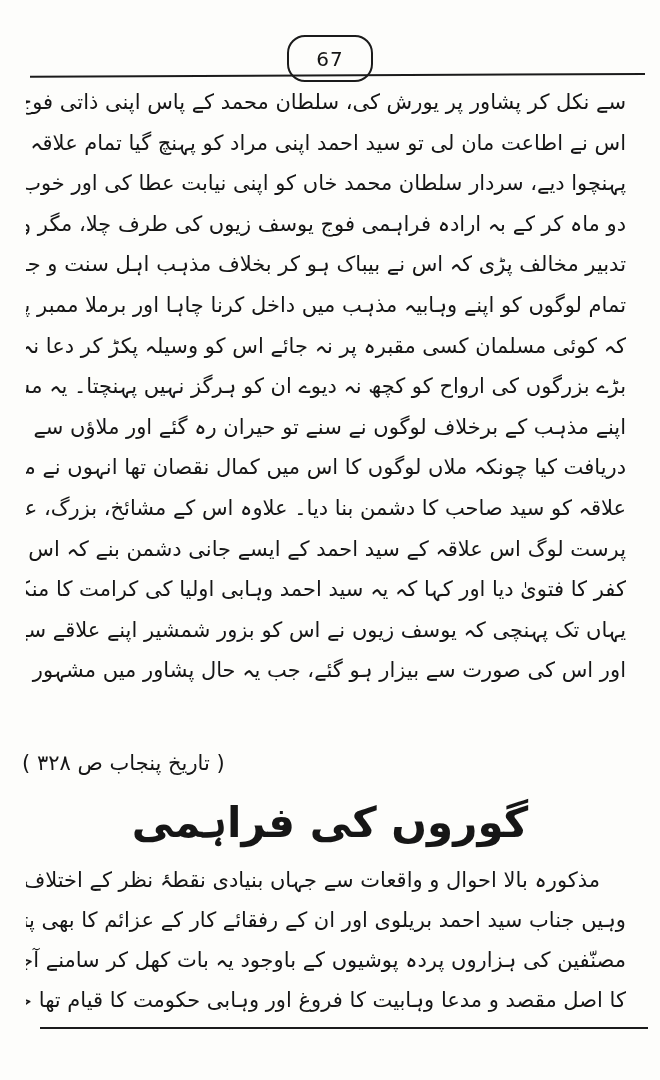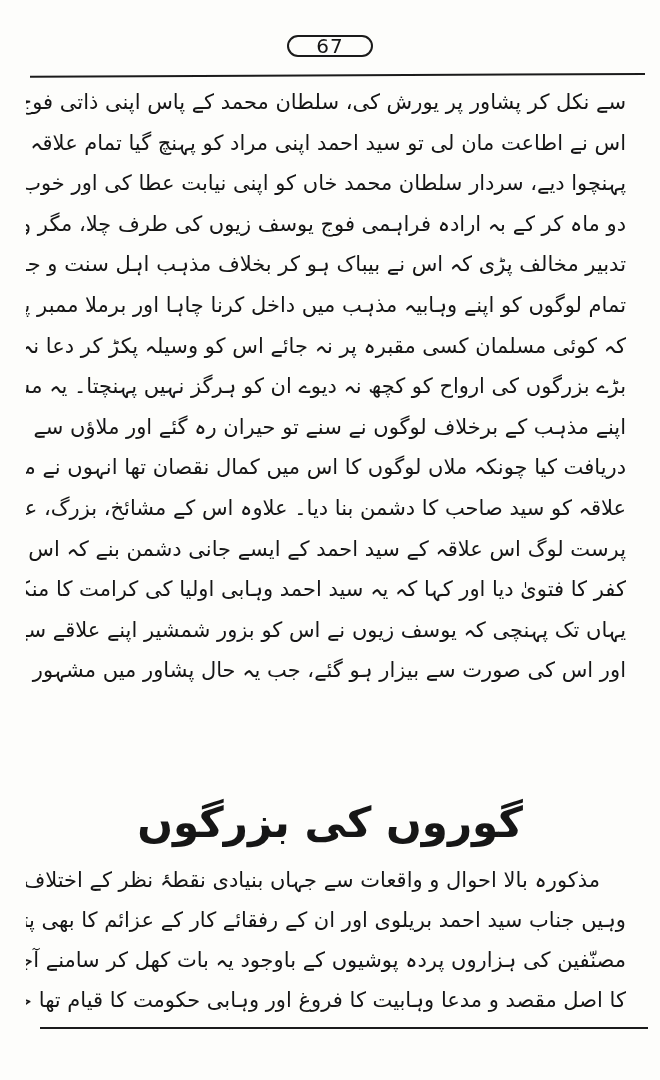--- a/index.html
+++ b/index.html
@@ -9,21 +9,21 @@
     margin:0 auto;
     background:#fdfdfb;
     font-family:"DejaVu Sans", sans-serif;
     color:#161616;
     overflow:hidden;
     box-shadow:0 0 4px rgba(0,0,0,.25);
   }
   
   .page-num-badge{
     position:absolute;top:35px;left:50%;transform:translateX(-50%);
-    min-width:86px;height:22px;
+    min-width:86px;height:47px;
     border:2.5px solid #1b1b1b;border-radius:18px;
     display:flex;align-items:center;justify-content:center;
     font-size:20px;letter-spacing:1px;background:#fdfdfb;
     box-sizing:border-box;
   }
   .top-rule{
     position:absolute;top:73px;left:30px;right:15px;height:2px;
     background:#1b1b1b;transform:rotate(-0.25deg);transform-origin:right center;
   }
   
@@ -85,22 +85,23 @@
     <div class="line">بڑے بزرگوں کی ارواح کو کچھ نہ دیوے ان کو ہرگز نہیں پہنچتا۔ یہ مسائل جب</div>
     <div class="line">اپنے مذہب کے برخلاف لوگوں نے سنے تو حیران رہ گئے اور ملاؤں سے حال</div>
     <div class="line">دریافت کیا چونکہ ملاں لوگوں کا اس میں کمال نقصان تھا انہوں نے مل کر تمام</div>
     <div class="line">علاقہ کو سید صاحب کا دشمن بنا دیا۔ علاوہ اس کے مشائخ، بزرگ، عابد و خدا</div>
     <div class="line">پرست لوگ اس علاقہ کے سید احمد کے ایسے جانی دشمن بنے کہ اس کے حق میں</div>
     <div class="line">کفر کا فتویٰ دیا اور کہا کہ یہ سید احمد وہابی اولیا کی کرامت کا منکر ہے، آخر نوبت</div>
     <div class="line">یہاں تک پہنچی کہ یوسف زیوں نے اس کو بزور شمشیر اپنے علاقے سے نکال دیا</div>
     <div class="line">اور اس کی صورت سے بیزار ہو گئے، جب یہ حال پشاور میں مشہور ہوا تو شہر</div>
   </div>
 
+  <div class="citation">( تاریخ پنجاب ص ۳۲۸ )</div>
 
-  <div class="heading">گوروں کی بزرگوں</div>
+  <div class="heading">گوروں کی فراہمی</div>
 
   <div class="textblock tb2">
     <div class="line indent-first">مذکورہ بالا احوال و واقعات سے جہاں بنیادی نقطۂ نظر کے اختلاف کا اظہار ہوتا ہے</div>
     <div class="line">وہیں جناب سید احمد بریلوی اور ان کے رفقائے کار کے عزائم کا بھی پتہ چلتا ہے ۔ جانبدار</div>
     <div class="line">مصنّفین کی ہزاروں پردہ پوشیوں کے باوجود یہ بات کھل کر سامنے آجاتی ہے کہ ان حضرات</div>
     <div class="line">کا اصل مقصد و مدعا وہابیت کا فروغ اور وہابی حکومت کا قیام تھا جسے نئے مورخین ''حکومت</div>
   </div>
 
   <div class="bottom-rule"></div>
 

